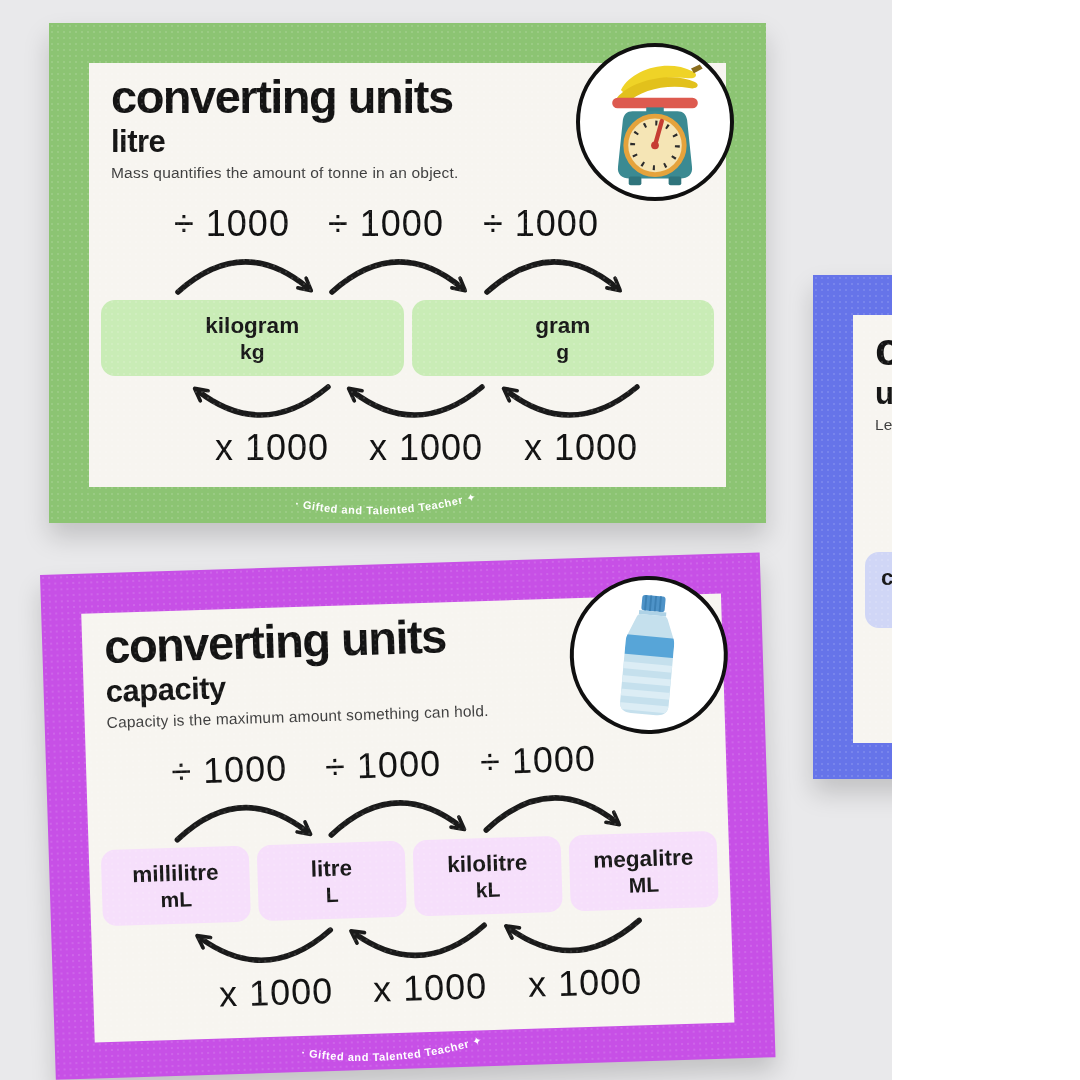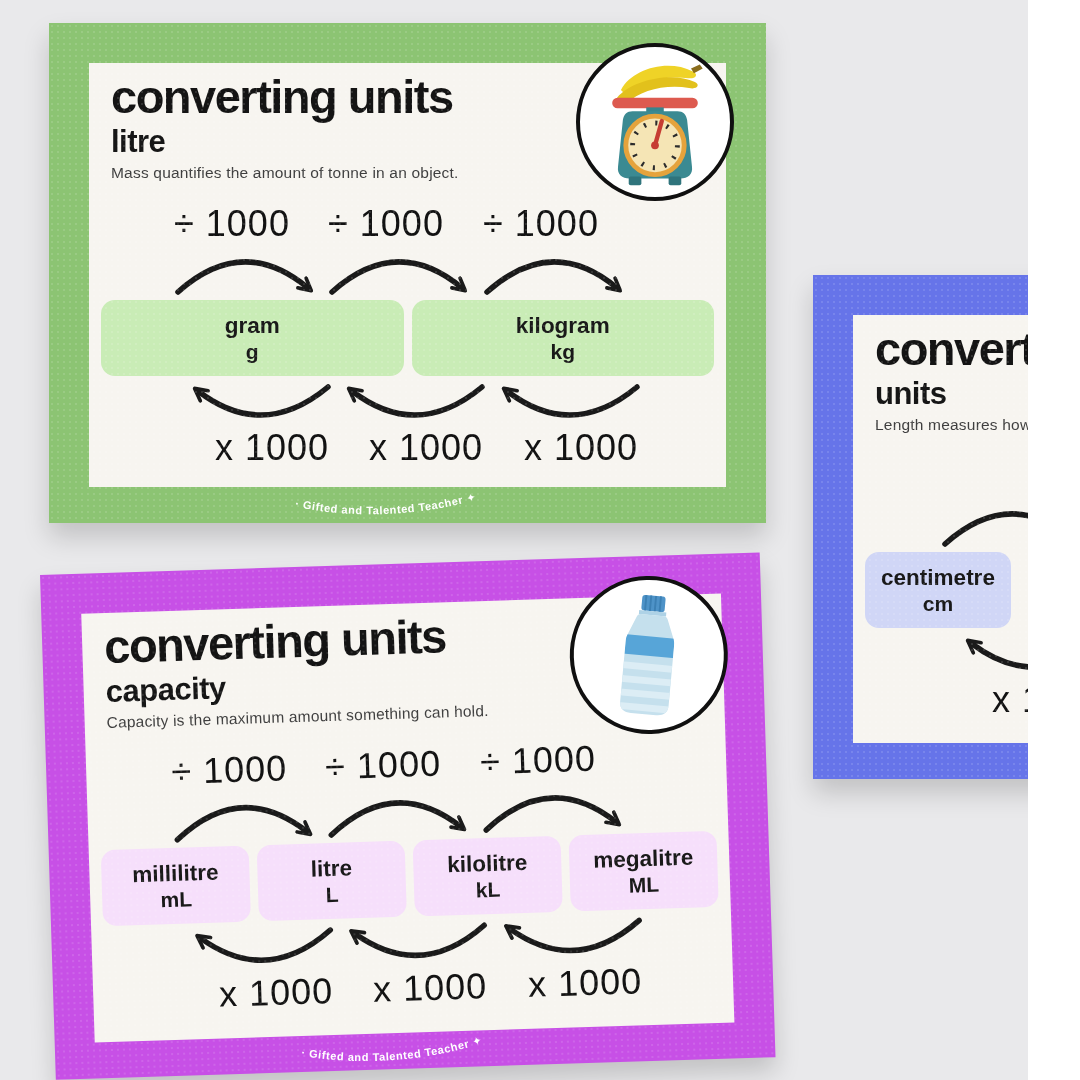--- a/index.html
+++ b/index.html
@@ -1,17 +1,17 @@
 <!DOCTYPE html>
 <html><head>
 <meta charset="utf-8">
 <style>
   html,body{margin:0;padding:0}
   .stage{
-    position:relative;width:1028px;height:1080px;overflow:hidden;
+    position:relative;width:892px;height:1080px;overflow:hidden;
     background:#e9e9eb;
     font-family:"Liberation Sans","DejaVu Sans",sans-serif;
   }
   .card{
     position:absolute;
     background:var(--accent);
     box-shadow:0 14px 24px rgba(0,0,0,.17);
   }
   .card::after{
     content:"";position:absolute;inset:0;pointer-events:none;
@@ -98,26 +98,26 @@
       </svg>
     <svg class="arc top" style="left:275px" viewBox="0 0 146 50">
         <path d="M8,44 Q73,-14 138,40" marker-end="url(#ah)"></path>
       </svg>
     <svg class="arc top" style="left:430px" viewBox="0 0 146 50">
         <path d="M8,44 Q73,-14 138,40" marker-end="url(#ah)"></path>
       </svg>
 
     <div class="units-row">
       <div class="unit-box">
+        <div class="u-name">kilogram</div>
+        <div class="u-sym">kg</div>
+      </div>
+      <div class="unit-box">
         <div class="u-name">gram</div>
         <div class="u-sym">g</div>
-      </div>
-      <div class="unit-box">
-        <div class="u-name">kilogram</div>
-        <div class="u-sym">kg</div>
       </div>
     </div>
 
     <svg class="arc bot" style="left:141px" viewBox="0 0 146 50">
         <path d="M138,8 Q73,62 8,12" marker-end="url(#ah)"></path>
       </svg>
     <svg class="arc bot" style="left:295px" viewBox="0 0 146 50">
         <path d="M138,8 Q73,62 8,12" marker-end="url(#ah)"></path>
       </svg>
     <svg class="arc bot" style="left:450px" viewBox="0 0 146 50">

